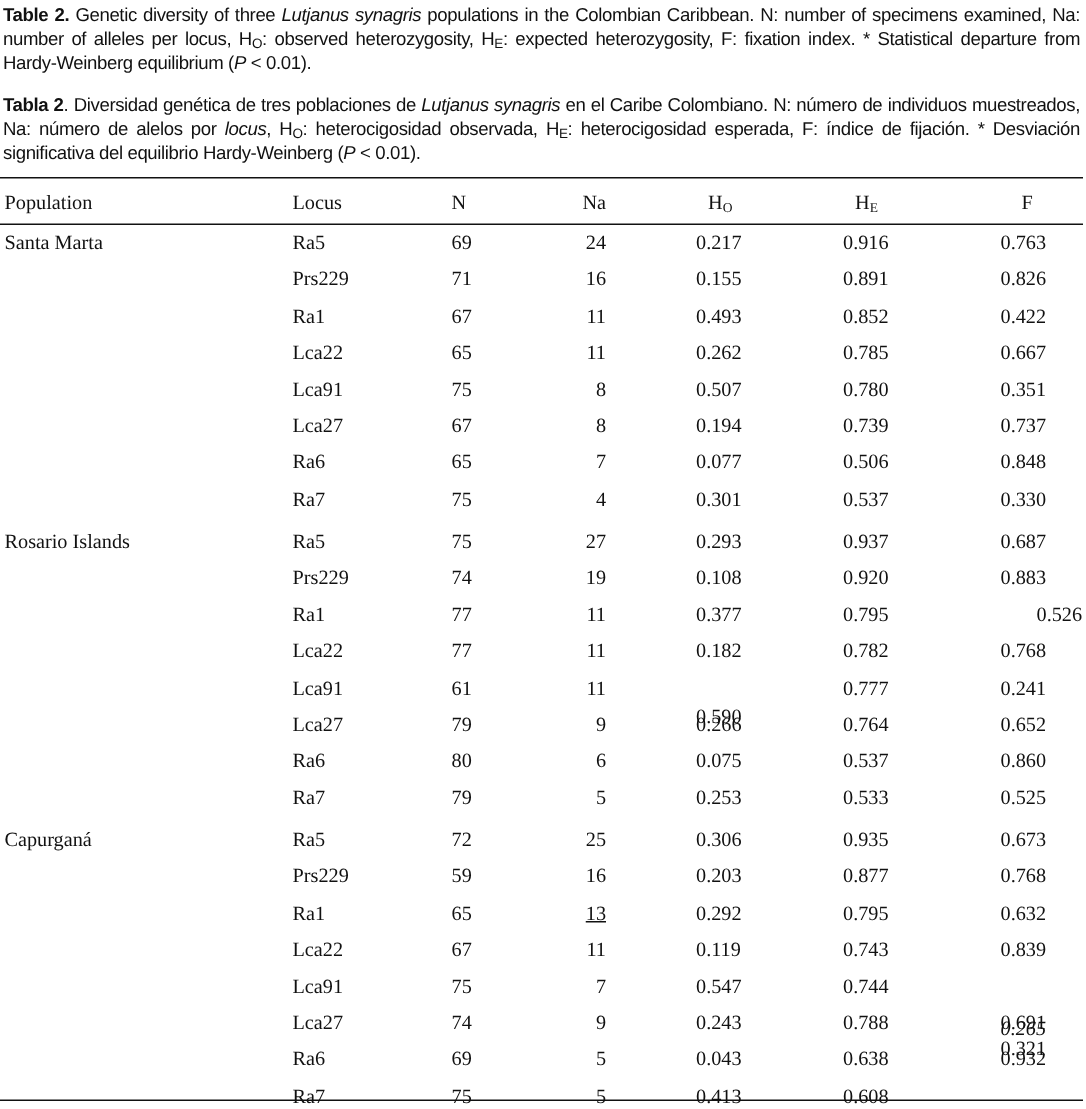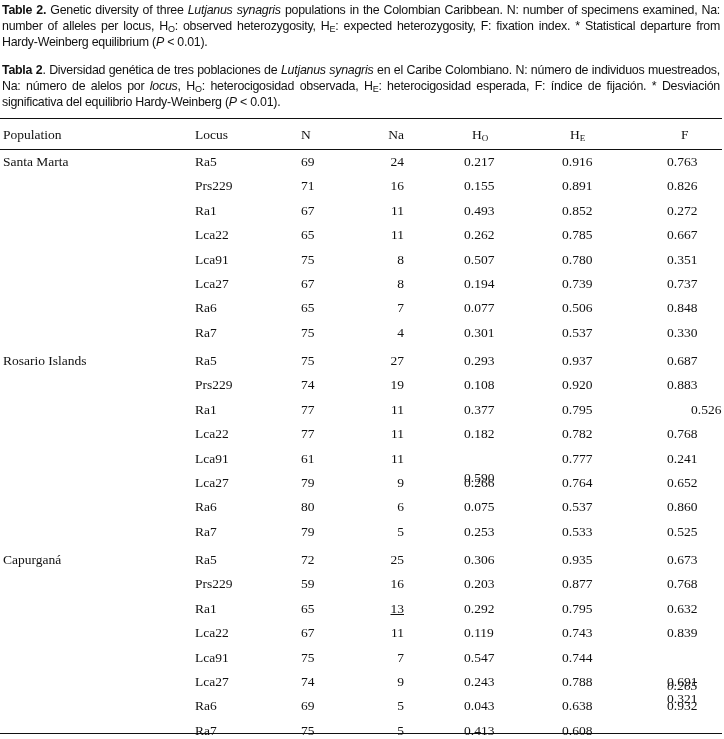--- a/index.html
+++ b/index.html
@@ -68,21 +68,21 @@
           <span class="cell c-ho" style="top: 178px;">0.155</span>
           <span class="cell c-he" style="top: 178px;">0.891</span>
           <span class="cell c-f" style="top: 178px;">0.826</span>
         </div>
         <div>
           <span class="cell c-loc" style="top: 203px;">Ra1</span>
           <span class="cell c-n" style="top: 203px;">67</span>
           <span class="cell c-na" style="top: 203px;">11</span>
           <span class="cell c-ho" style="top: 203px;">0.493</span>
           <span class="cell c-he" style="top: 203px;">0.852</span>
-          <span class="cell c-f" style="top: 203px;">0.272</span>
+          <span class="cell c-f" style="top: 203px;">0.422</span>
         </div>
         <div>
           <span class="cell c-loc" style="top: 227px;">Lca22</span>
           <span class="cell c-n" style="top: 227px;">65</span>
           <span class="cell c-na" style="top: 227px;">11</span>
           <span class="cell c-ho" style="top: 227px;">0.262</span>
           <span class="cell c-he" style="top: 227px;">0.785</span>
           <span class="cell c-f" style="top: 227px;">0.667</span>
         </div>
         <div>

